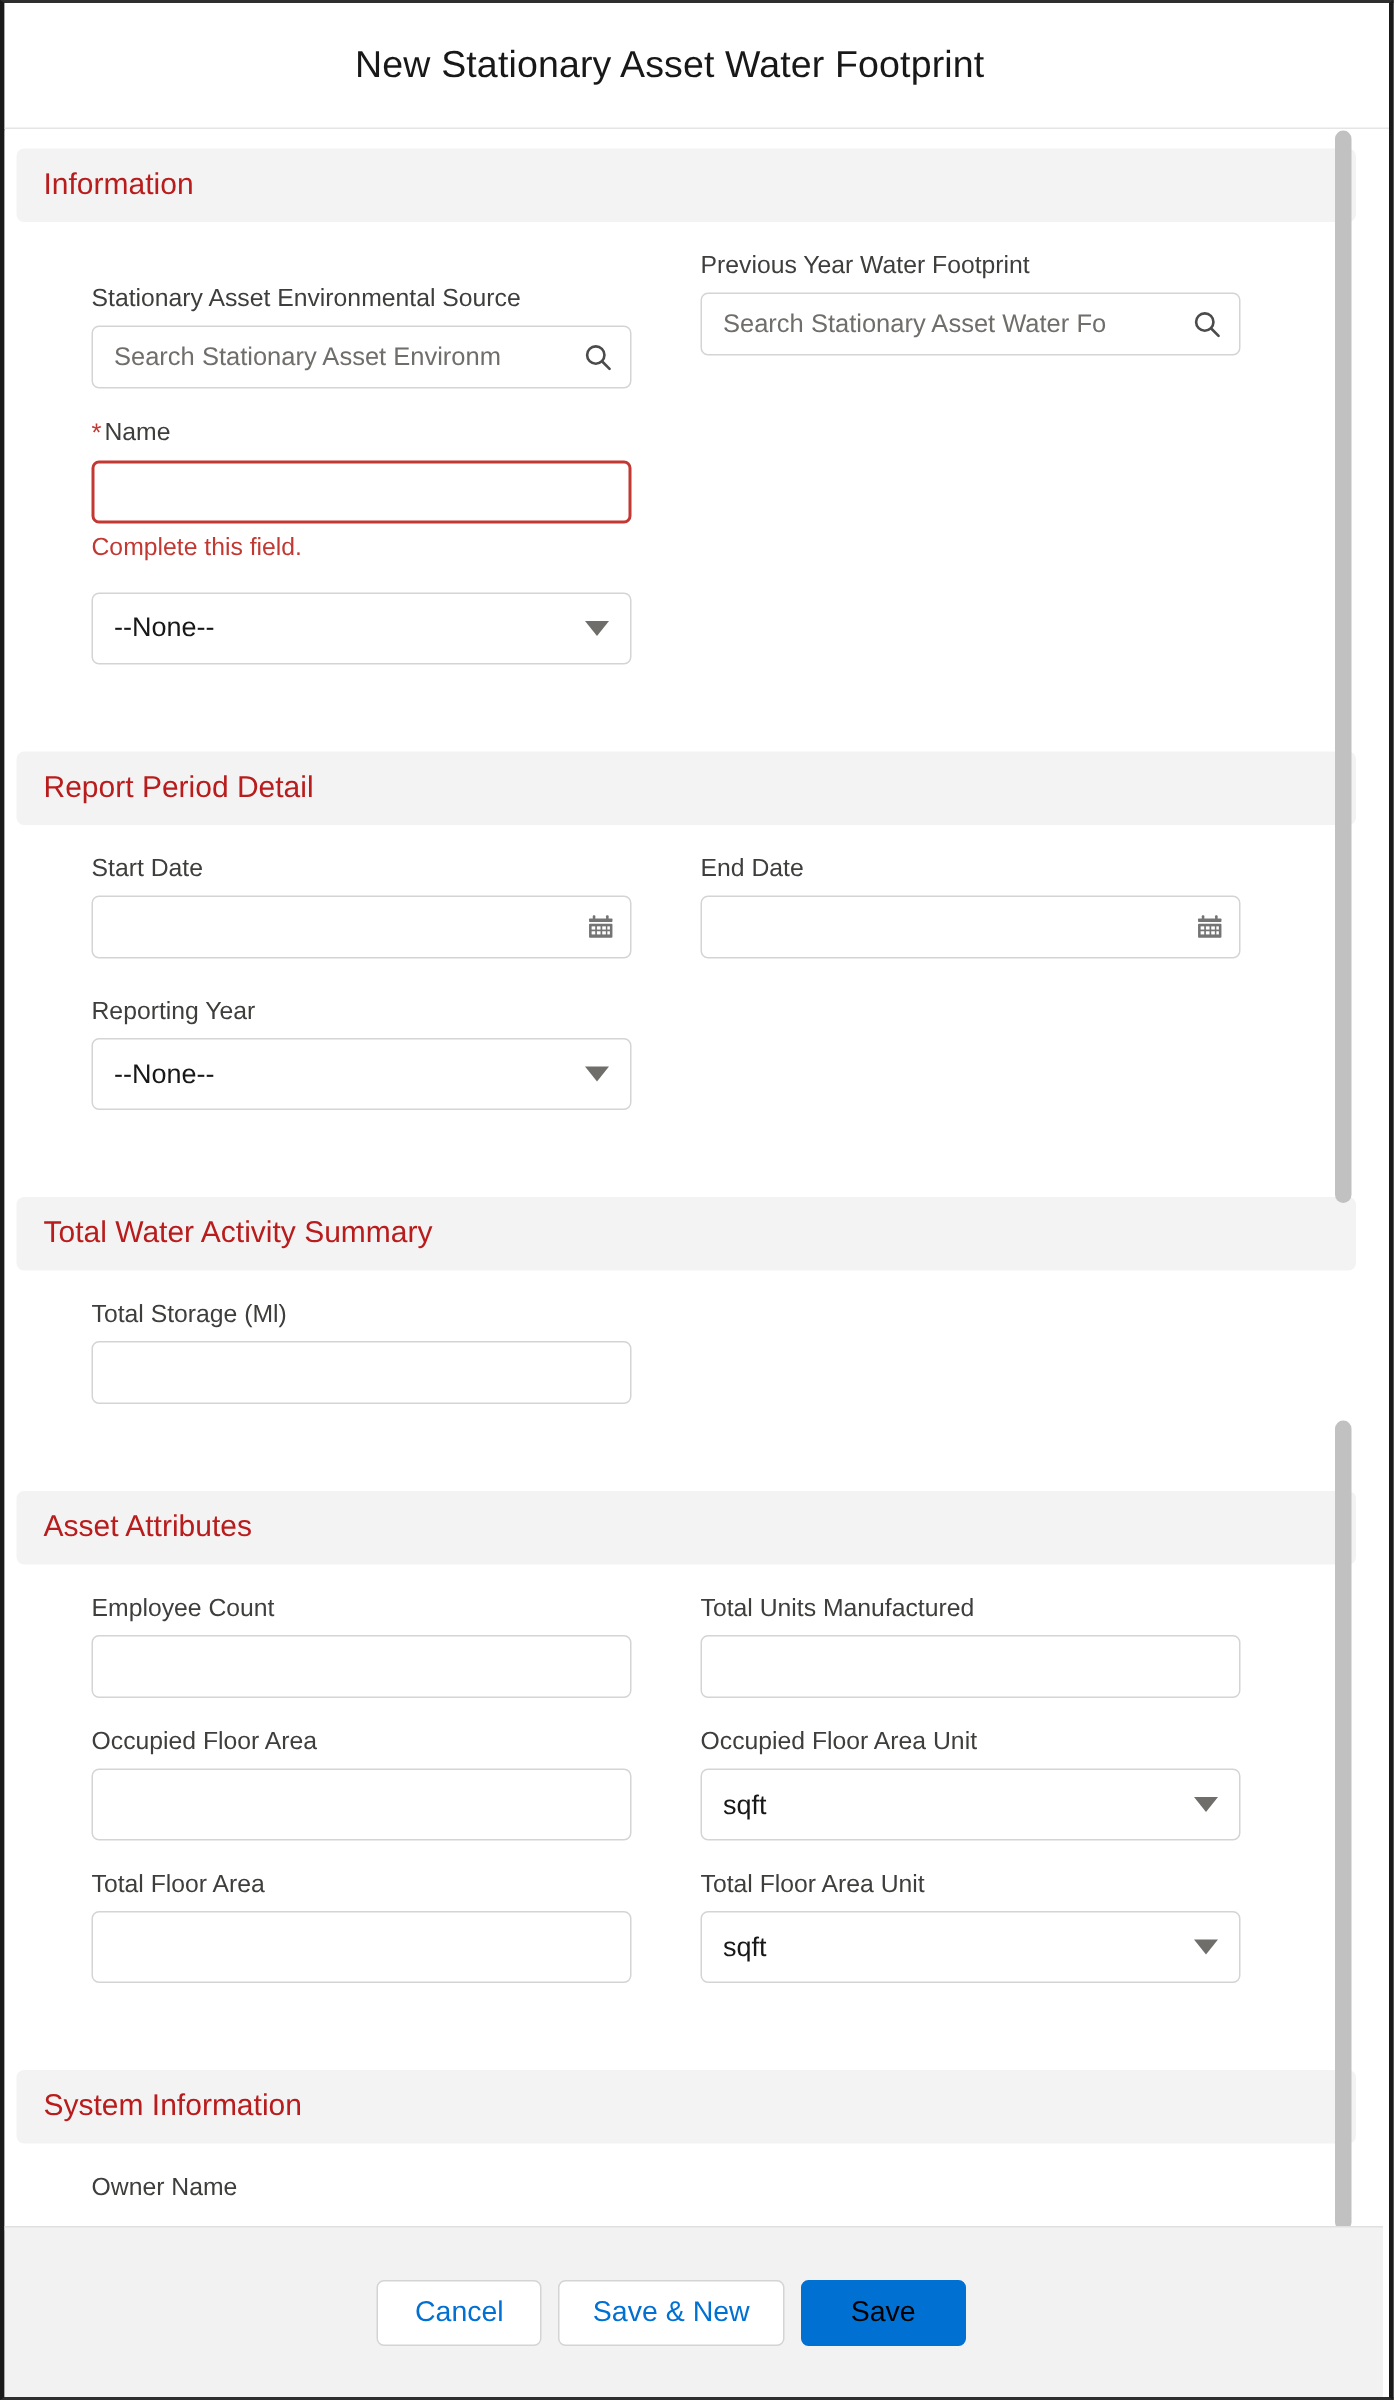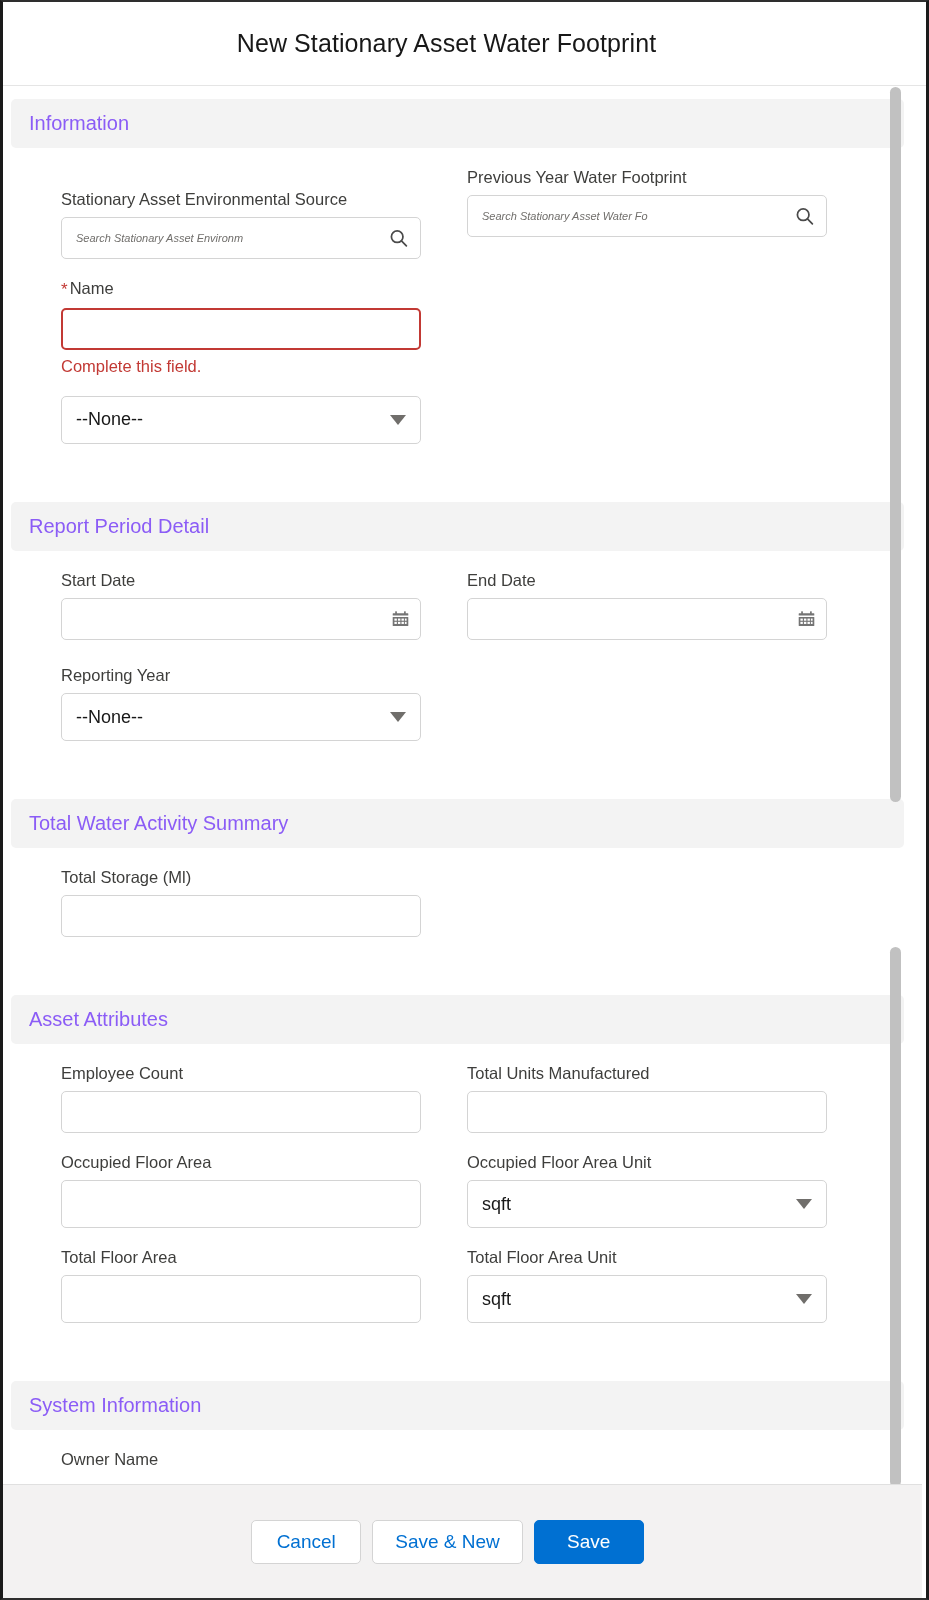--- a/index.html
+++ b/index.html
@@ -54,21 +54,21 @@
     padding: 0 0 0 0;
   }
 
   
   .section-head {
     background: #f3f3f3;
     border-radius: 5px;
     margin: 12px 22px 0 8px;
     padding: 13px 0 13px 18px;
     font-size: 20px;
-    color: #8b5cf6;
+    color: #b91c1c;
     font-weight: 400;
   }
   .section-body {
     padding: 18px 22px 22px 58px;
   }
 
   
   .row {
     display: flex;
     gap: 46px;
@@ -114,26 +114,25 @@
     font-size: 16.5px;
     margin-top: 7px;
   }
 
   
   .lookup {
     position: relative;
   }
   .lookup .ph {
     color: #706e6b;
-    font-size: 11px;
+    font-size: 17px;
     overflow: hidden;
     white-space: nowrap;
     width: 295px;
     display: block;
-    font-style: italic;
   }
   .icon-right {
     position: absolute;
     right: 11px;
     top: 50%;
     transform: translateY(-50%);
     display: flex;
     align-items: center;
     justify-content: center;
   }
@@ -189,21 +188,21 @@
     font-family: "Liberation Sans", sans-serif;
   }
   .btn-neutral {
     background: #ffffff;
     border: 1px solid #d4d4d4;
     color: #0070d2;
   }
   .btn-brand {
     background: #0070d2;
     border: 1px solid #0070d2;
-    color: #ffffff;
+    color: #000000;
   }
 
   
   .sb-track {
     position: absolute;
     width: 16px;
     background: #fcfcfc;
   }
   .sb-thumb {
     position: absolute;

